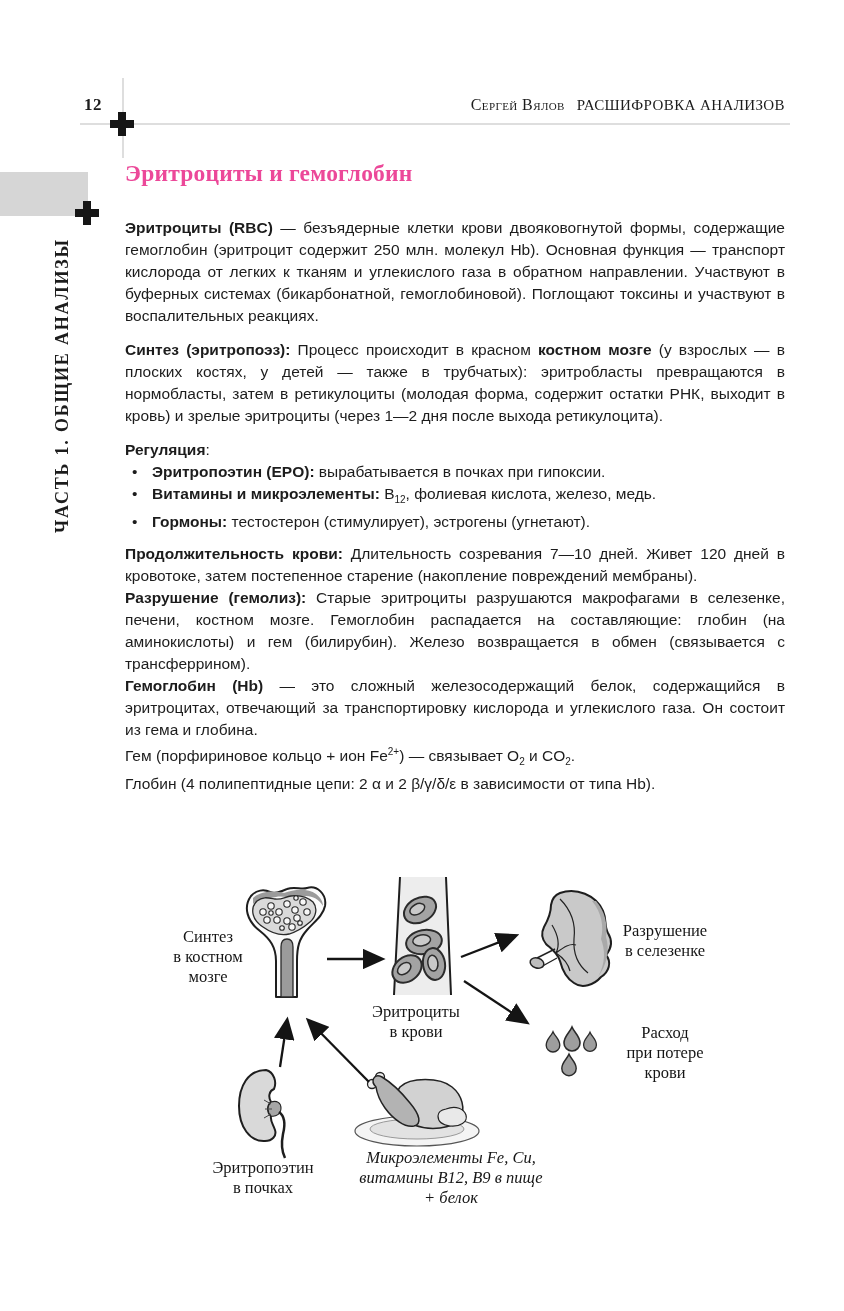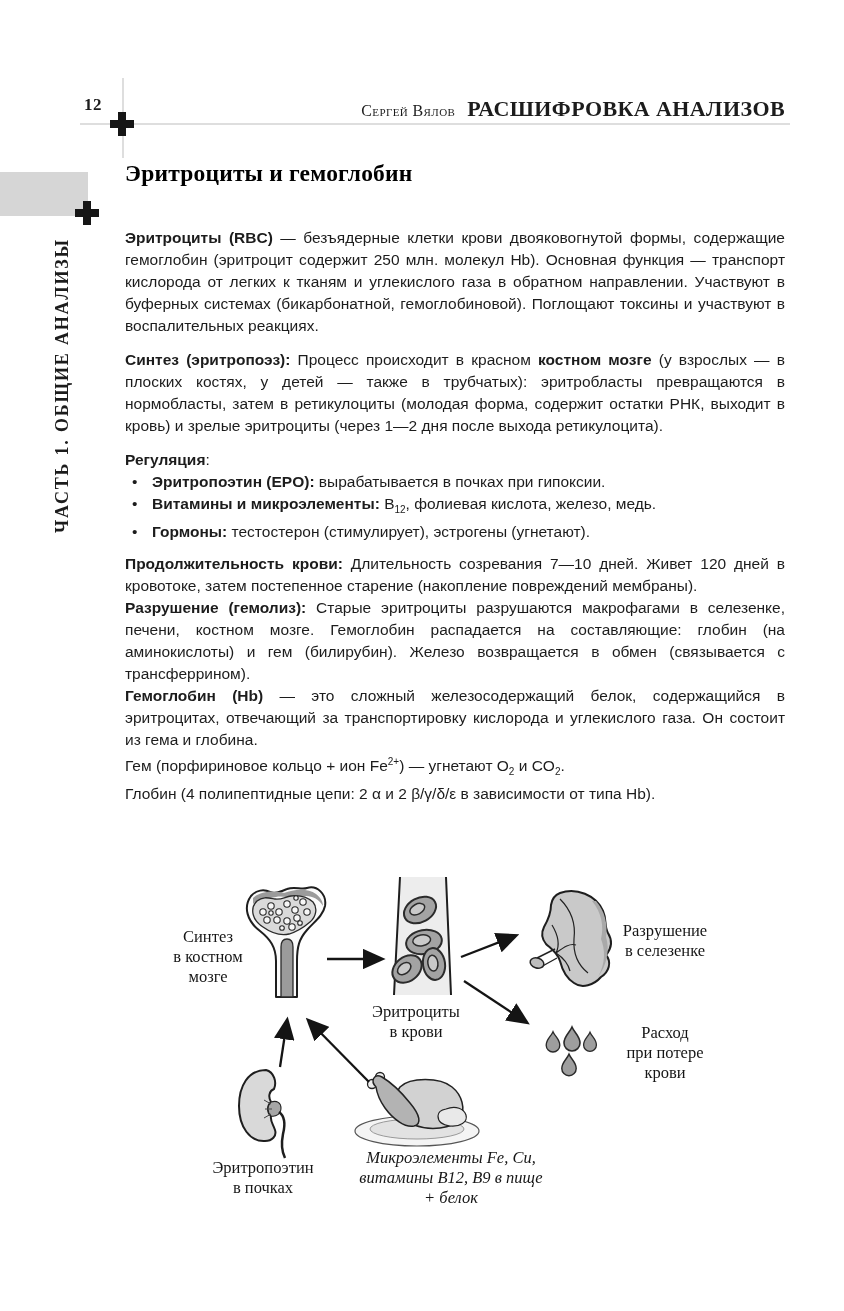--- a/index.html
+++ b/index.html
@@ -6,36 +6,36 @@
   body{
     width:844px;height:1311px;position:relative;background:#ffffff;
     font-family:"Liberation Sans",sans-serif;color:#1c1c1c;overflow:hidden;
   }
   
   .pagenum{position:absolute;left:84px;top:95px;font-family:"Liberation Serif",serif;
     font-weight:bold;font-size:17px;letter-spacing:.5px;}
   .running-head{position:absolute;right:59px;top:96px;white-space:nowrap;
     font-family:"Liberation Serif",serif;font-size:16px;}
   .running-head .author{font-variant:small-caps;letter-spacing:.4px;margin-right:12px;}
-  .running-head .book-title{font-weight:bold;font-size:22px;letter-spacing:.4px;}
+  .running-head .book-title{font-weight:normal;font-size:15px;letter-spacing:.4px;}
   .rule-h{position:absolute;left:80px;top:123px;width:710px;height:2px;background:#dedede;}
   .rule-v{position:absolute;left:122px;top:78px;width:2px;height:80px;background:#dedede;}
   .plus{position:absolute;width:24px;height:24px;}
   .plus::before{content:"";position:absolute;left:8px;top:0;width:8px;height:24px;background:#161616;}
   .plus::after{content:"";position:absolute;left:0;top:8px;width:24px;height:8px;background:#161616;}
   .plus1{left:110px;top:112px;}
   .plus2{left:75px;top:201px;}
   .part-box{position:absolute;left:0;top:172px;width:88px;height:44px;background:#d6d6d6;}
   .side-label{position:absolute;left:52px;top:533px;transform-origin:0 0;transform:rotate(-90deg);
     font-family:"Liberation Serif",serif;font-weight:bold;font-size:18px;letter-spacing:1.8px;
     white-space:nowrap;}
   
   .content{position:absolute;left:125px;top:160px;width:660px;}
-  .content h1{margin:0 0 40px;font-family:"Liberation Serif",serif;font-weight:bold;
-    font-size:23.5px;letter-spacing:.2px;color:#000000;}
+  .content h1{margin:0 0 30px;font-family:"Liberation Serif",serif;font-weight:bold;
+    font-size:23.5px;letter-spacing:.2px;color:#ec4899;}
   .content p{margin:0 0 12px;font-size:15.5px;line-height:22px;text-align:justify;}
   .content p.tight{margin:0;}
   .bullets{margin:0 0 10px;padding:0;list-style:none;}
   .bullets li{position:relative;padding-left:27px;font-size:15.5px;line-height:22px;}
   .bullets li .dot{position:absolute;left:7px;}
   sub{font-size:10px;}
   sup{font-size:10px;}
   b{font-weight:bold;}
   
   .diagram{position:absolute;left:0;top:865px;width:844px;height:370px;margin:0;}
@@ -72,21 +72,21 @@
     <li><span class="dot">•</span><b>Витамины и микроэлементы:</b><span> В</span><sub>12</sub><span>, фолиевая кислота, железо, медь.</span></li>
     <li><span class="dot">•</span><b>Гормоны:</b><span> тестостерон (стимулирует), эстрогены (угнетают).</span></li>
   </ul>
 
   <p class="tight"><b>Продолжительность крови:</b><span> Длительность созревания 7—10 дней. Живет 120 дней в кровотоке, затем постепенное старение (накопление повреждений мембраны).</span></p>
 
   <p class="tight"><b>Разрушение (гемолиз):</b><span> Старые эритроциты разрушаются макрофагами в селезенке, печени, костном мозге. Гемоглобин распадается на составляющие: глобин (на аминокислоты) и гем (билирубин). Железо возвращается в обмен (связывается с трансферрином).</span></p>
 
   <p class="tight"><b>Гемоглобин (Hb)</b><span> — это сложный железосодержащий белок, содержащийся в эритроцитах, отвечающий за транспортировку кислорода и углекислого газа. Он состоит из гема и глобина.</span></p>
 
-  <p class="tight"><span>Гем (порфириновое кольцо + ион Fe</span><sup>2+</sup><span>) — угнетают O</span><sub>2</sub><span> и CO</span><sub>2</sub><span>.</span></p>
+  <p class="tight"><span>Гем (порфириновое кольцо + ион Fe</span><sup>2+</sup><span>) — связывает O</span><sub>2</sub><span> и CO</span><sub>2</sub><span>.</span></p>
 
   <p class="tight"><span>Глобин (4 полипептидные цепи: 2 α и 2 β/γ/δ/ε в зависимости от типа Hb).</span></p>
 </main>
 
 <figure class="diagram">
   <svg width="844" height="370" viewBox="0 0 844 370">
     <defs>
       <marker id="ah" markerWidth="10" markerHeight="9" refX="8" refY="4.5" orient="auto">
         <path d="M0,0 L10,4.5 L0,9 Z" fill="#141414"></path>
       </marker>

